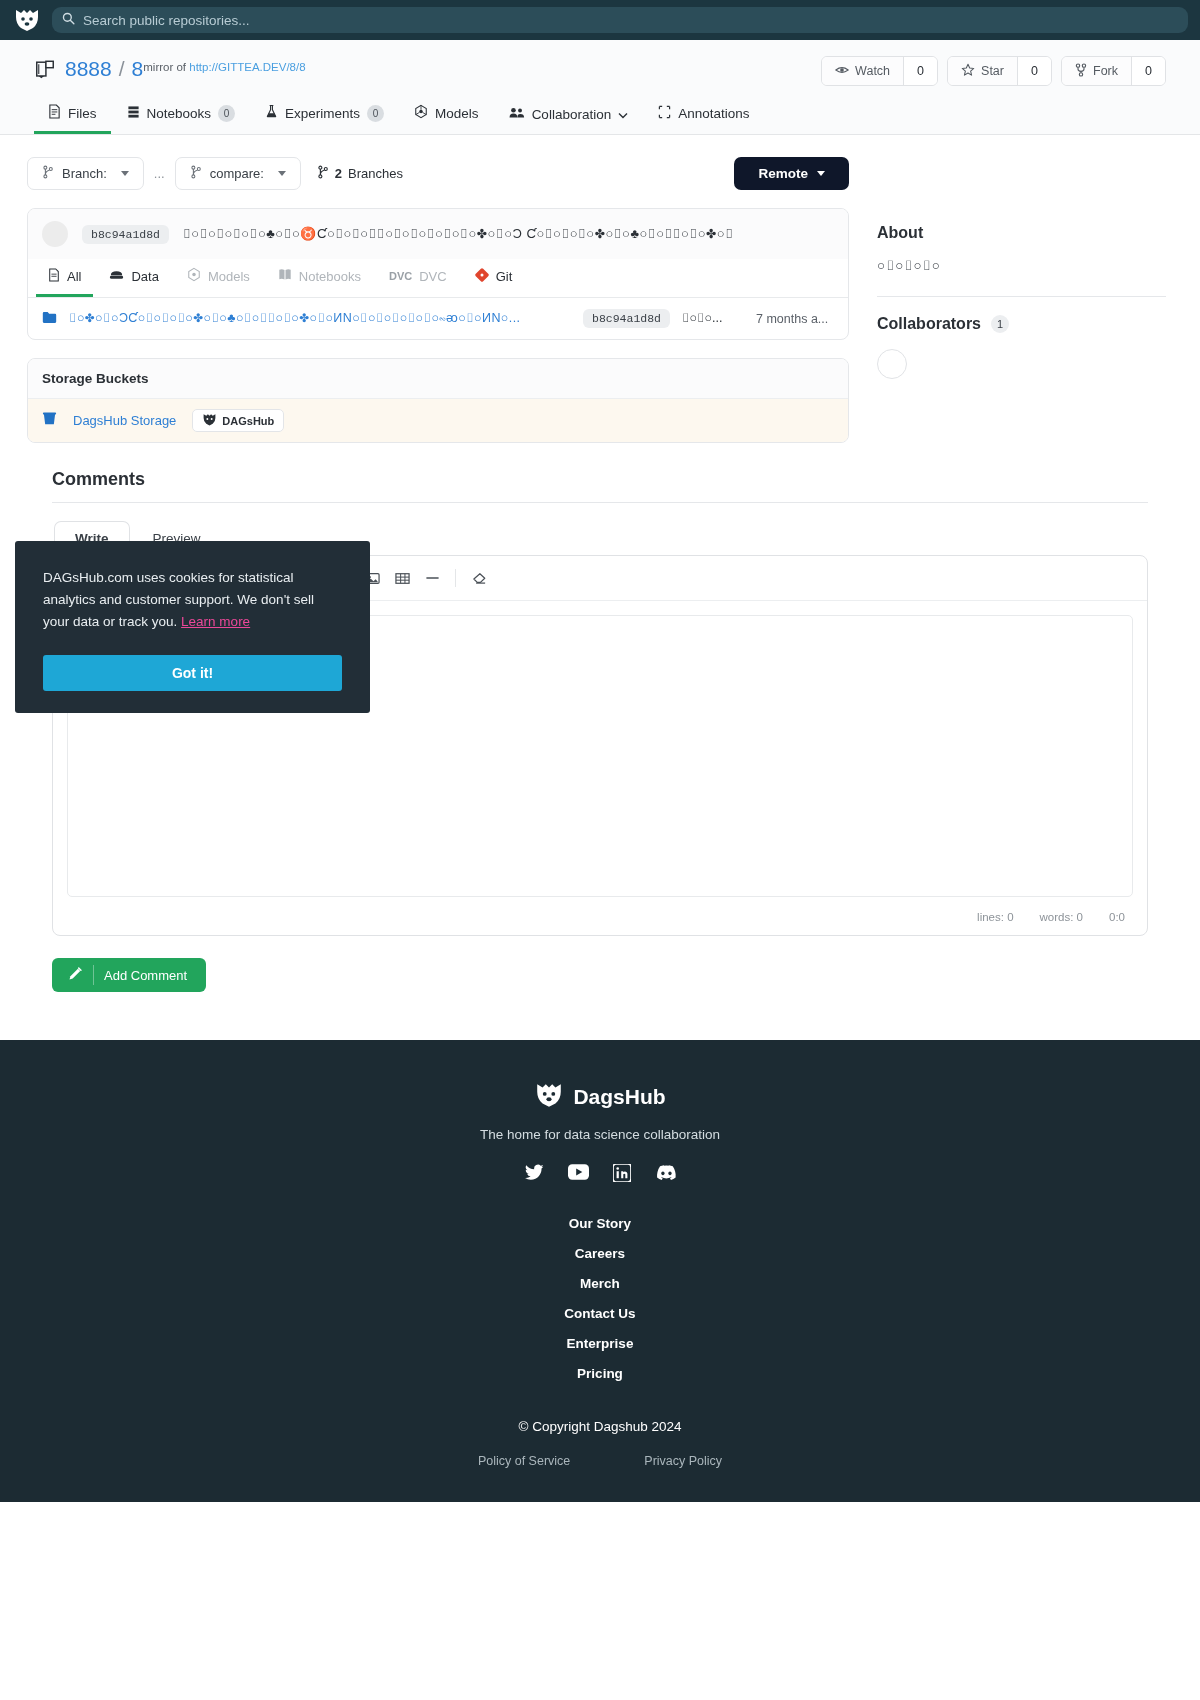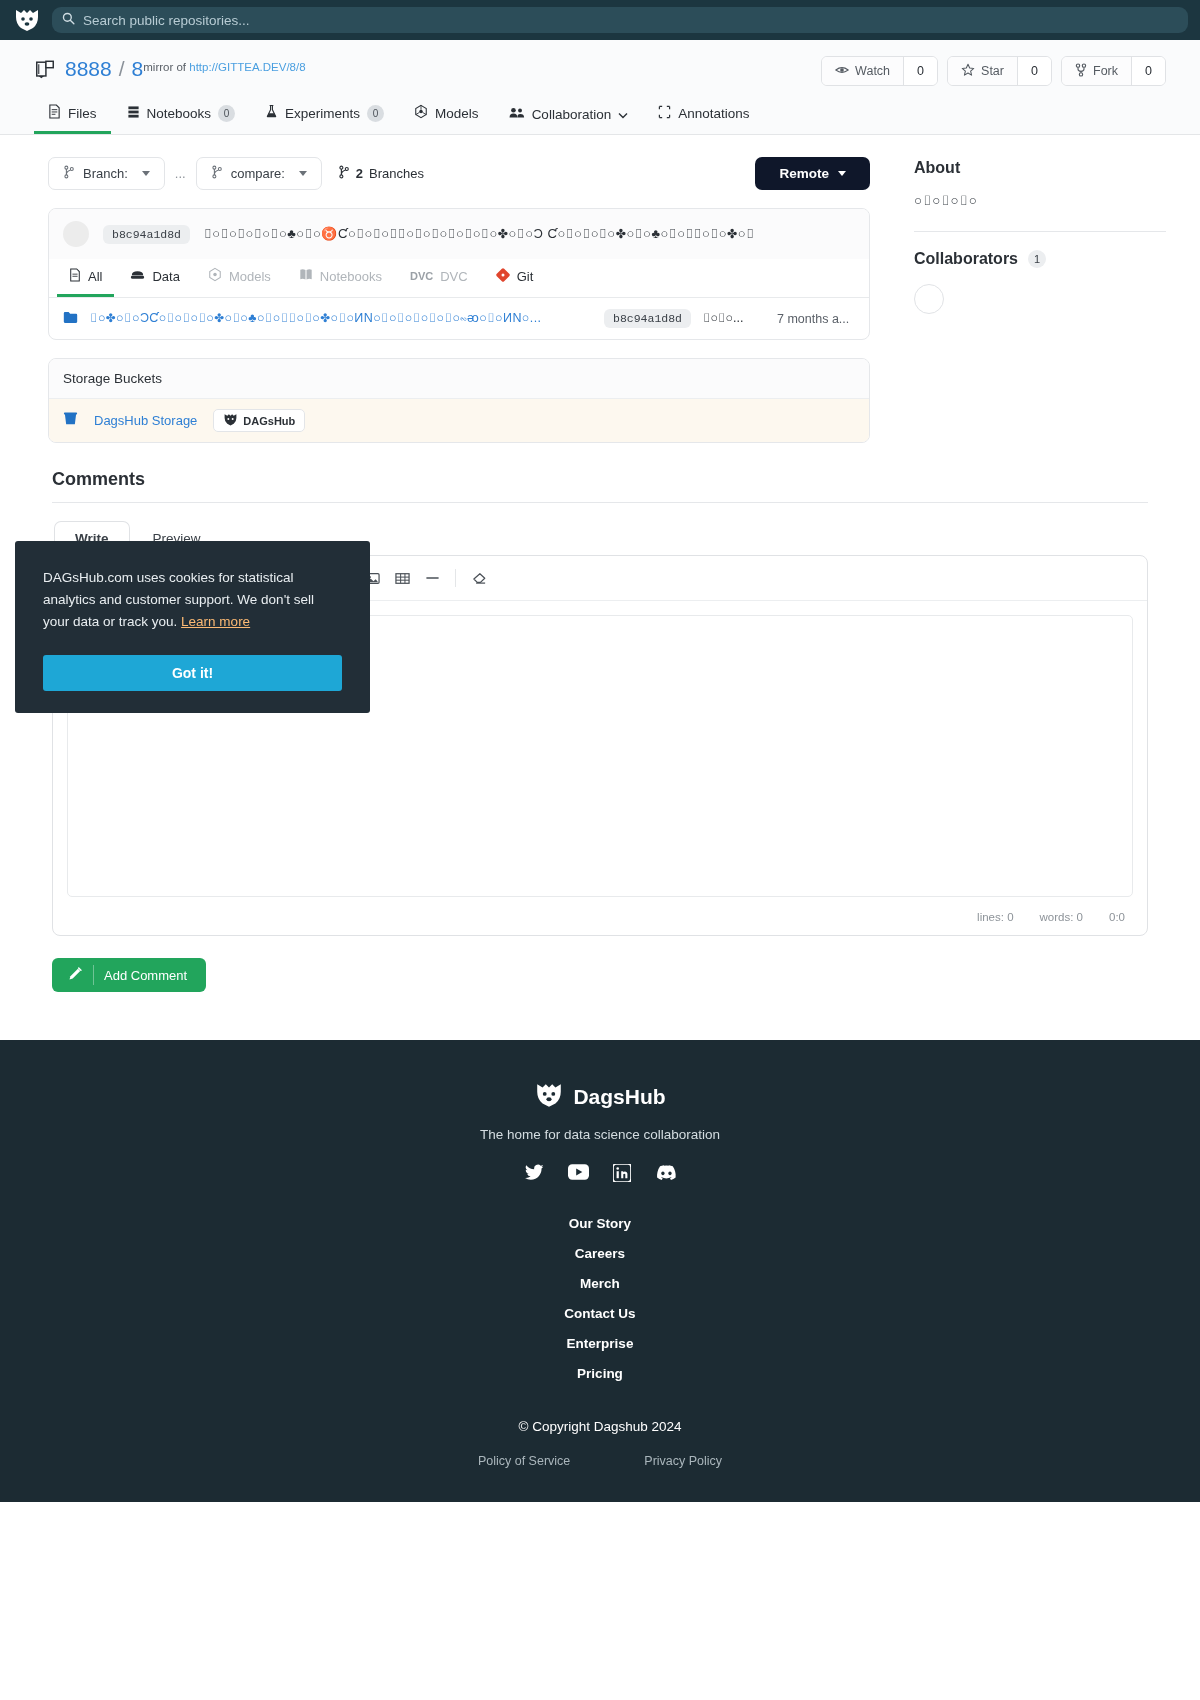--- a/index.html
+++ b/index.html
@@ -130,23 +130,23 @@
     font-size: 10px;
     border-radius: 9px;
     min-width: 17px; height: 17px;
     display: inline-flex; align-items: center; justify-content: center;
     padding: 0 5px;
   }
 
   
   .page {
     display: flex;
-    padding: 22px 34px 0 48px;
-    gap: 44px;
-    align-items: flex-start;
+    padding: 22px 34px 0 27px;
+    gap: 28px;
+    align-items: center;
   }
   .col-main { width: 822px; flex: 0 0 822px; }
   .col-side { flex: 1; padding-top: 2px; }
 
   
   .branch-row {
     display: flex;
     align-items: center;
     gap: 10px;
     margin-bottom: 18px;
@@ -279,21 +279,21 @@
     color: #3a4047; flex: 0 0 auto;
   }
   .file-msg { color: #2b3036; flex: 0 0 auto; width: 62px; overflow: hidden; text-overflow: ellipsis; }
   .file-time { color: #5a6068; flex: 0 0 auto; width: 78px; text-align: left; }
 
   
   .storage-panel { margin-top: 18px; }
   .storage-head {
     padding: 12px 14px;
     font-size: 13.5px;
-    font-weight: 400;
+    font-weight: 700;
     color: #2b3036;
     background: #fbfbfc;
     border-bottom: 1px solid #eceef0;
   }
   .storage-row {
     display: flex; align-items: center; gap: 16px;
     padding: 10px 14px;
     background: #fdf8ef;
   }
   .storage-link { color: #2e7fd4; font-size: 13px; cursor: pointer; }
@@ -412,21 +412,21 @@
     left: 15px;
     top: 541px;
     width: 355px;
     background: #222e37;
     color: #e9eef1;
     border-radius: 3px;
     padding: 26px 28px 22px 28px;
     z-index: 50;
   }
   .cookie-text { font-size: 13.5px; line-height: 22px; }
-  .cookie-text a { color: #fdba74; text-decoration: underline; }
+  .cookie-text a { color: #ec4899; text-decoration: underline; }
   .cookie-btn {
     margin-top: 22px;
     background: #1ea7d6;
     color: #fff;
     height: 36px;
     border-radius: 3px;
     display: flex; align-items: center; justify-content: center;
     font-size: 14px; font-weight: 700;
     cursor: pointer;
   }

